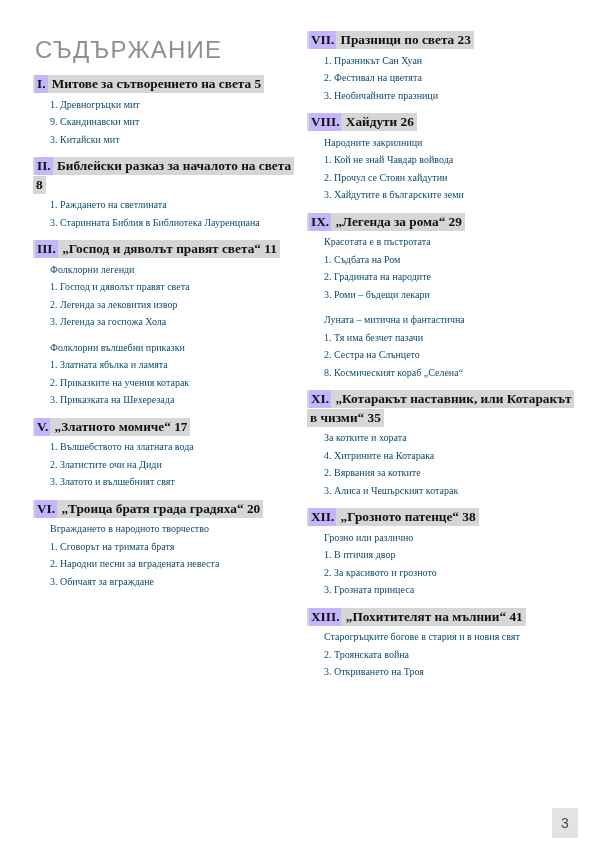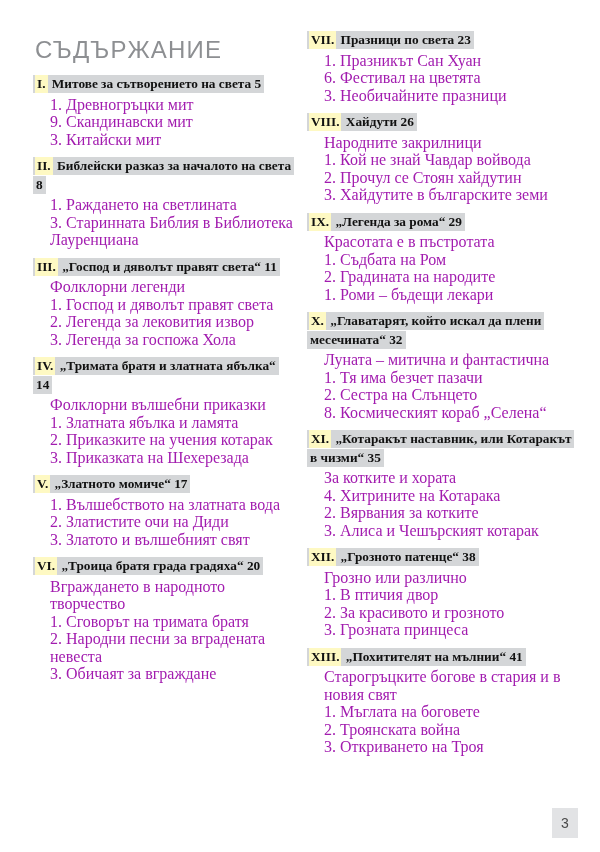--- a/index.html
+++ b/index.html
@@ -73,35 +73,35 @@
     box-decoration-break: clone;
     -webkit-box-decoration-break: clone;
     padding: 1px 3px 2px 3px;
     box-shadow: 0 0 0 0 transparent;
   }
   .heading-wrap {
     margin: 0 0 2px 3px;
     line-height: 17px;
   }
   .numeral {
-    background: #fef9c3;
+    background: #c4b5fd;
     padding: 1px 2px 2px 2px;
     margin: 0 1px 0 -1px;
     font-weight: bold;
   }
 
   .entries {
     margin: 3px 0 0 0;
     padding: 0;
     list-style: none;
   }
   .entry {
-    font-size: 16px;
+    font-size: 10px;
     line-height: 17.5px;
-    color: #a21caf;
+    color: #0c4a6e;
     margin-left: 20px;
     text-indent: 0;
   }
 
   .page-number-box {
     position: absolute;
     right: 22px;
     bottom: 14px;
     width: 26px;
     height: 30px;
@@ -141,21 +141,20 @@
         <div class="chapter">
           <div class="heading-wrap"><span class="chapter-heading"><span class="numeral">III.</span> „Господ и дяволът правят света“ 11</span></div>
           <ul class="entries">
             <li class="entry">Фолклорни легенди</li>
             <li class="entry">1. Господ и дяволът правят света</li>
             <li class="entry">2. Легенда за лековития извор</li>
             <li class="entry">3. Легенда за госпожа Хола</li>
           </ul>
         </div>
         <div class="chapter">
-          <div class="heading-wrap"><span class="chapter-heading"><span class="numeral">IV.</span> „Тримата братя и златната ябълка“ 14</span></div>
           <ul class="entries">
             <li class="entry">Фолклорни вълшебни приказки</li>
             <li class="entry">1. Златната ябълка и ламята</li>
             <li class="entry">2. Приказките на учения котарак</li>
             <li class="entry">3. Приказката на Шехерезада</li>
           </ul>
         </div>
         <div class="chapter">
           <div class="heading-wrap"><span class="chapter-heading"><span class="numeral">V.</span> „Златното момиче“ 17</span></div>
           <ul class="entries">
@@ -172,44 +171,43 @@
             <li class="entry">2. Народни песни за вградената невеста</li>
             <li class="entry">3. Обичаят за вграждане</li>
           </ul>
         </div>
       </div>
     <div class="col col-right">
         <div class="chapter">
           <div class="heading-wrap"><span class="chapter-heading"><span class="numeral">VII.</span> Празници по света 23</span></div>
           <ul class="entries">
             <li class="entry">1. Празникът Сан Хуан</li>
-            <li class="entry">6. Фестивал на цветята</li>
+            <li class="entry">2. Фестивал на цветята</li>
             <li class="entry">3. Необичайните празници</li>
           </ul>
         </div>
         <div class="chapter">
           <div class="heading-wrap"><span class="chapter-heading"><span class="numeral">VIII.</span> Хайдути 26</span></div>
           <ul class="entries">
             <li class="entry">Народните закрилници</li>
             <li class="entry">1. Кой не знай Чавдар войвода</li>
             <li class="entry">2. Прочул се Стоян хайдутин</li>
             <li class="entry">3. Хайдутите в българските земи</li>
           </ul>
         </div>
         <div class="chapter">
           <div class="heading-wrap"><span class="chapter-heading"><span class="numeral">IX.</span> „Легенда за рома“ 29</span></div>
           <ul class="entries">
             <li class="entry">Красотата е в пъстротата</li>
             <li class="entry">1. Съдбата на Ром</li>
             <li class="entry">2. Градината на народите</li>
-            <li class="entry">1. Роми – бъдещи лекари</li>
-          </ul>
-        </div>
-        <div class="chapter">
-          <div class="heading-wrap"><span class="chapter-heading"><span class="numeral">X.</span> „Главатарят, който искал да плени месечината“ 32</span></div>
+            <li class="entry">3. Роми – бъдещи лекари</li>
+          </ul>
+        </div>
+        <div class="chapter">
           <ul class="entries">
             <li class="entry">Луната – митична и фантастична</li>
             <li class="entry">1. Тя има безчет пазачи</li>
             <li class="entry">2. Сестра на Слънцето</li>
             <li class="entry">8. Космическият кораб „Селена“</li>
           </ul>
         </div>
         <div class="chapter">
           <div class="heading-wrap"><span class="chapter-heading"><span class="numeral">XI.</span> „Котаракът наставник, или Котаракът в чизми“ 35</span></div>
           <ul class="entries">
@@ -225,21 +223,20 @@
             <li class="entry">Грозно или различно</li>
             <li class="entry">1. В птичия двор</li>
             <li class="entry">2. За красивото и грозното</li>
             <li class="entry">3. Грозната принцеса</li>
           </ul>
         </div>
         <div class="chapter">
           <div class="heading-wrap"><span class="chapter-heading"><span class="numeral">XIII.</span> „Похитителят на мълнии“ 41</span></div>
           <ul class="entries">
             <li class="entry">Старогръцките богове в стария и в новия свят</li>
-            <li class="entry">1. Мъглата на боговете</li>
             <li class="entry">2. Троянската война</li>
             <li class="entry">3. Откриването на Троя</li>
           </ul>
         </div>
       </div>
   </div>
 
   <div class="page-number-box">
     <span>3</span>
   </div>

